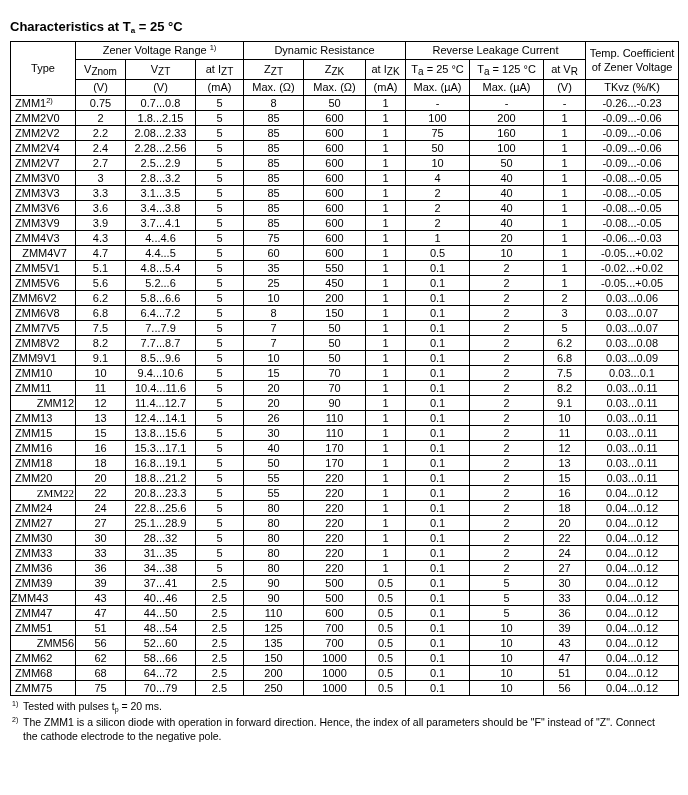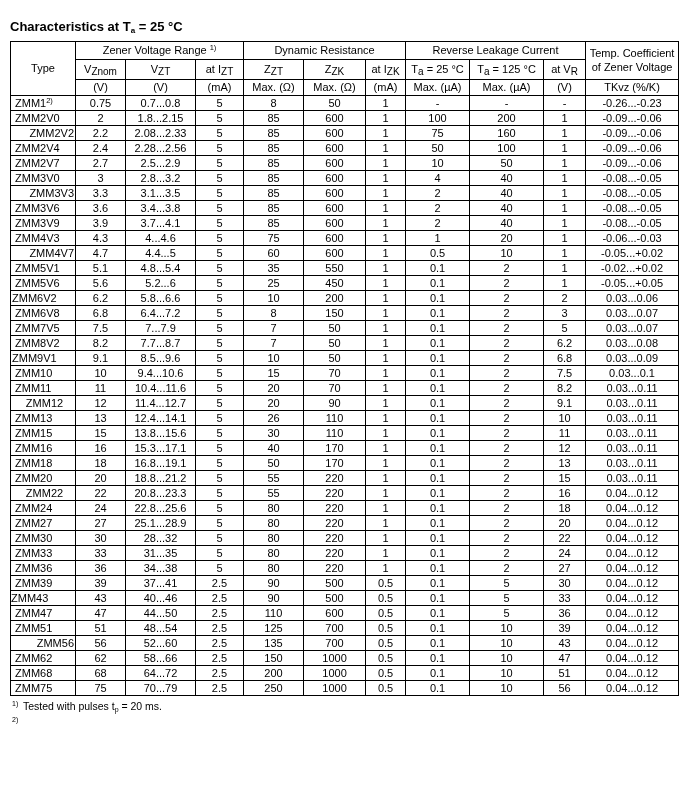--- a/index.html
+++ b/index.html
@@ -133,21 +133,21 @@
           <td>5</td>
           <td>85</td>
           <td>600</td>
           <td>1</td>
           <td>100</td>
           <td>200</td>
           <td>1</td>
           <td>-0.09...-0.06</td>
         </tr>
         <tr>
-          <td style="text-align: right; padding-left: 4px;">ZMM2V2</td>
+          <td style="text-align: left; padding-left: 4px;">ZMM2V2</td>
           <td>2.2</td>
           <td>2.08...2.33</td>
           <td>5</td>
           <td>85</td>
           <td>600</td>
           <td>1</td>
           <td>75</td>
           <td>160</td>
           <td>1</td>
           <td>-0.09...-0.06</td>
@@ -185,21 +185,21 @@
           <td>5</td>
           <td>85</td>
           <td>600</td>
           <td>1</td>
           <td>4</td>
           <td>40</td>
           <td>1</td>
           <td>-0.08...-0.05</td>
         </tr>
         <tr>
-          <td style="text-align: right; padding-left: 10px;">ZMM3V3</td>
+          <td style="text-align: left; padding-left: 4px;">ZMM3V3</td>
           <td>3.3</td>
           <td>3.1...3.5</td>
           <td>5</td>
           <td>85</td>
           <td>600</td>
           <td>1</td>
           <td>2</td>
           <td>40</td>
           <td>1</td>
           <td>-0.08...-0.05</td>
@@ -237,21 +237,21 @@
           <td>5</td>
           <td>75</td>
           <td>600</td>
           <td>1</td>
           <td>1</td>
           <td>20</td>
           <td>1</td>
           <td>-0.06...-0.03</td>
         </tr>
         <tr>
-          <td style="text-align: right; padding-left: 4px;">ZMM4V7</td>
+          <td style="text-align: center; padding-left: 4px;">ZMM4V7</td>
           <td>4.7</td>
           <td>4.4...5</td>
           <td>5</td>
           <td>60</td>
           <td>600</td>
           <td>1</td>
           <td>0.5</td>
           <td>10</td>
           <td>1</td>
           <td>-0.05...+0.02</td>
@@ -367,21 +367,21 @@
           <td>5</td>
           <td>20</td>
           <td>70</td>
           <td>1</td>
           <td>0.1</td>
           <td>2</td>
           <td>8.2</td>
           <td>0.03...0.11</td>
         </tr>
         <tr>
-          <td style="text-align: center; padding-left: 4px;">ZMM12</td>
+          <td style="text-align: right; padding-left: 4px;">ZMM12</td>
           <td>12</td>
           <td>11.4...12.7</td>
           <td>5</td>
           <td>20</td>
           <td>90</td>
           <td>1</td>
           <td>0.1</td>
           <td>2</td>
           <td>9.1</td>
           <td>0.03...0.11</td>
@@ -445,21 +445,21 @@
           <td>5</td>
           <td>55</td>
           <td>220</td>
           <td>1</td>
           <td>0.1</td>
           <td>2</td>
           <td>15</td>
           <td>0.03...0.11</td>
         </tr>
         <tr>
-          <td style="text-align: center; padding-left: 4px;">ZMM22</td>
+          <td style="text-align: right; padding-left: 4px; font-family: Liberation Serif, serif;">ZMM22</td>
           <td>22</td>
           <td>20.8...23.3</td>
           <td>5</td>
           <td>55</td>
           <td>220</td>
           <td>1</td>
           <td>0.1</td>
           <td>2</td>
           <td>16</td>
           <td>0.04...0.12</td>
@@ -631,16 +631,16 @@
           <td>0.1</td>
           <td>10</td>
           <td>56</td>
           <td>0.04...0.12</td>
         </tr>
       </tbody>
   </table>
 
   <div class="footnotes">
     <div class="footnote"><sup>1)</sup><span>Tested with pulses t</span><sub>p</sub><span> = 20 ms.</span></div>
-    <div class="footnote"><sup>2)</sup></div>
+    <div class="footnote"><sup>2)</sup><span>The ZMM1 is a silicon diode with operation in forward direction. Hence, the index of all parameters should be "F" instead of "Z". Connect the cathode electrode to the negative pole.</span></div>
   </div>
 
 </div>
 
 </body></html>

